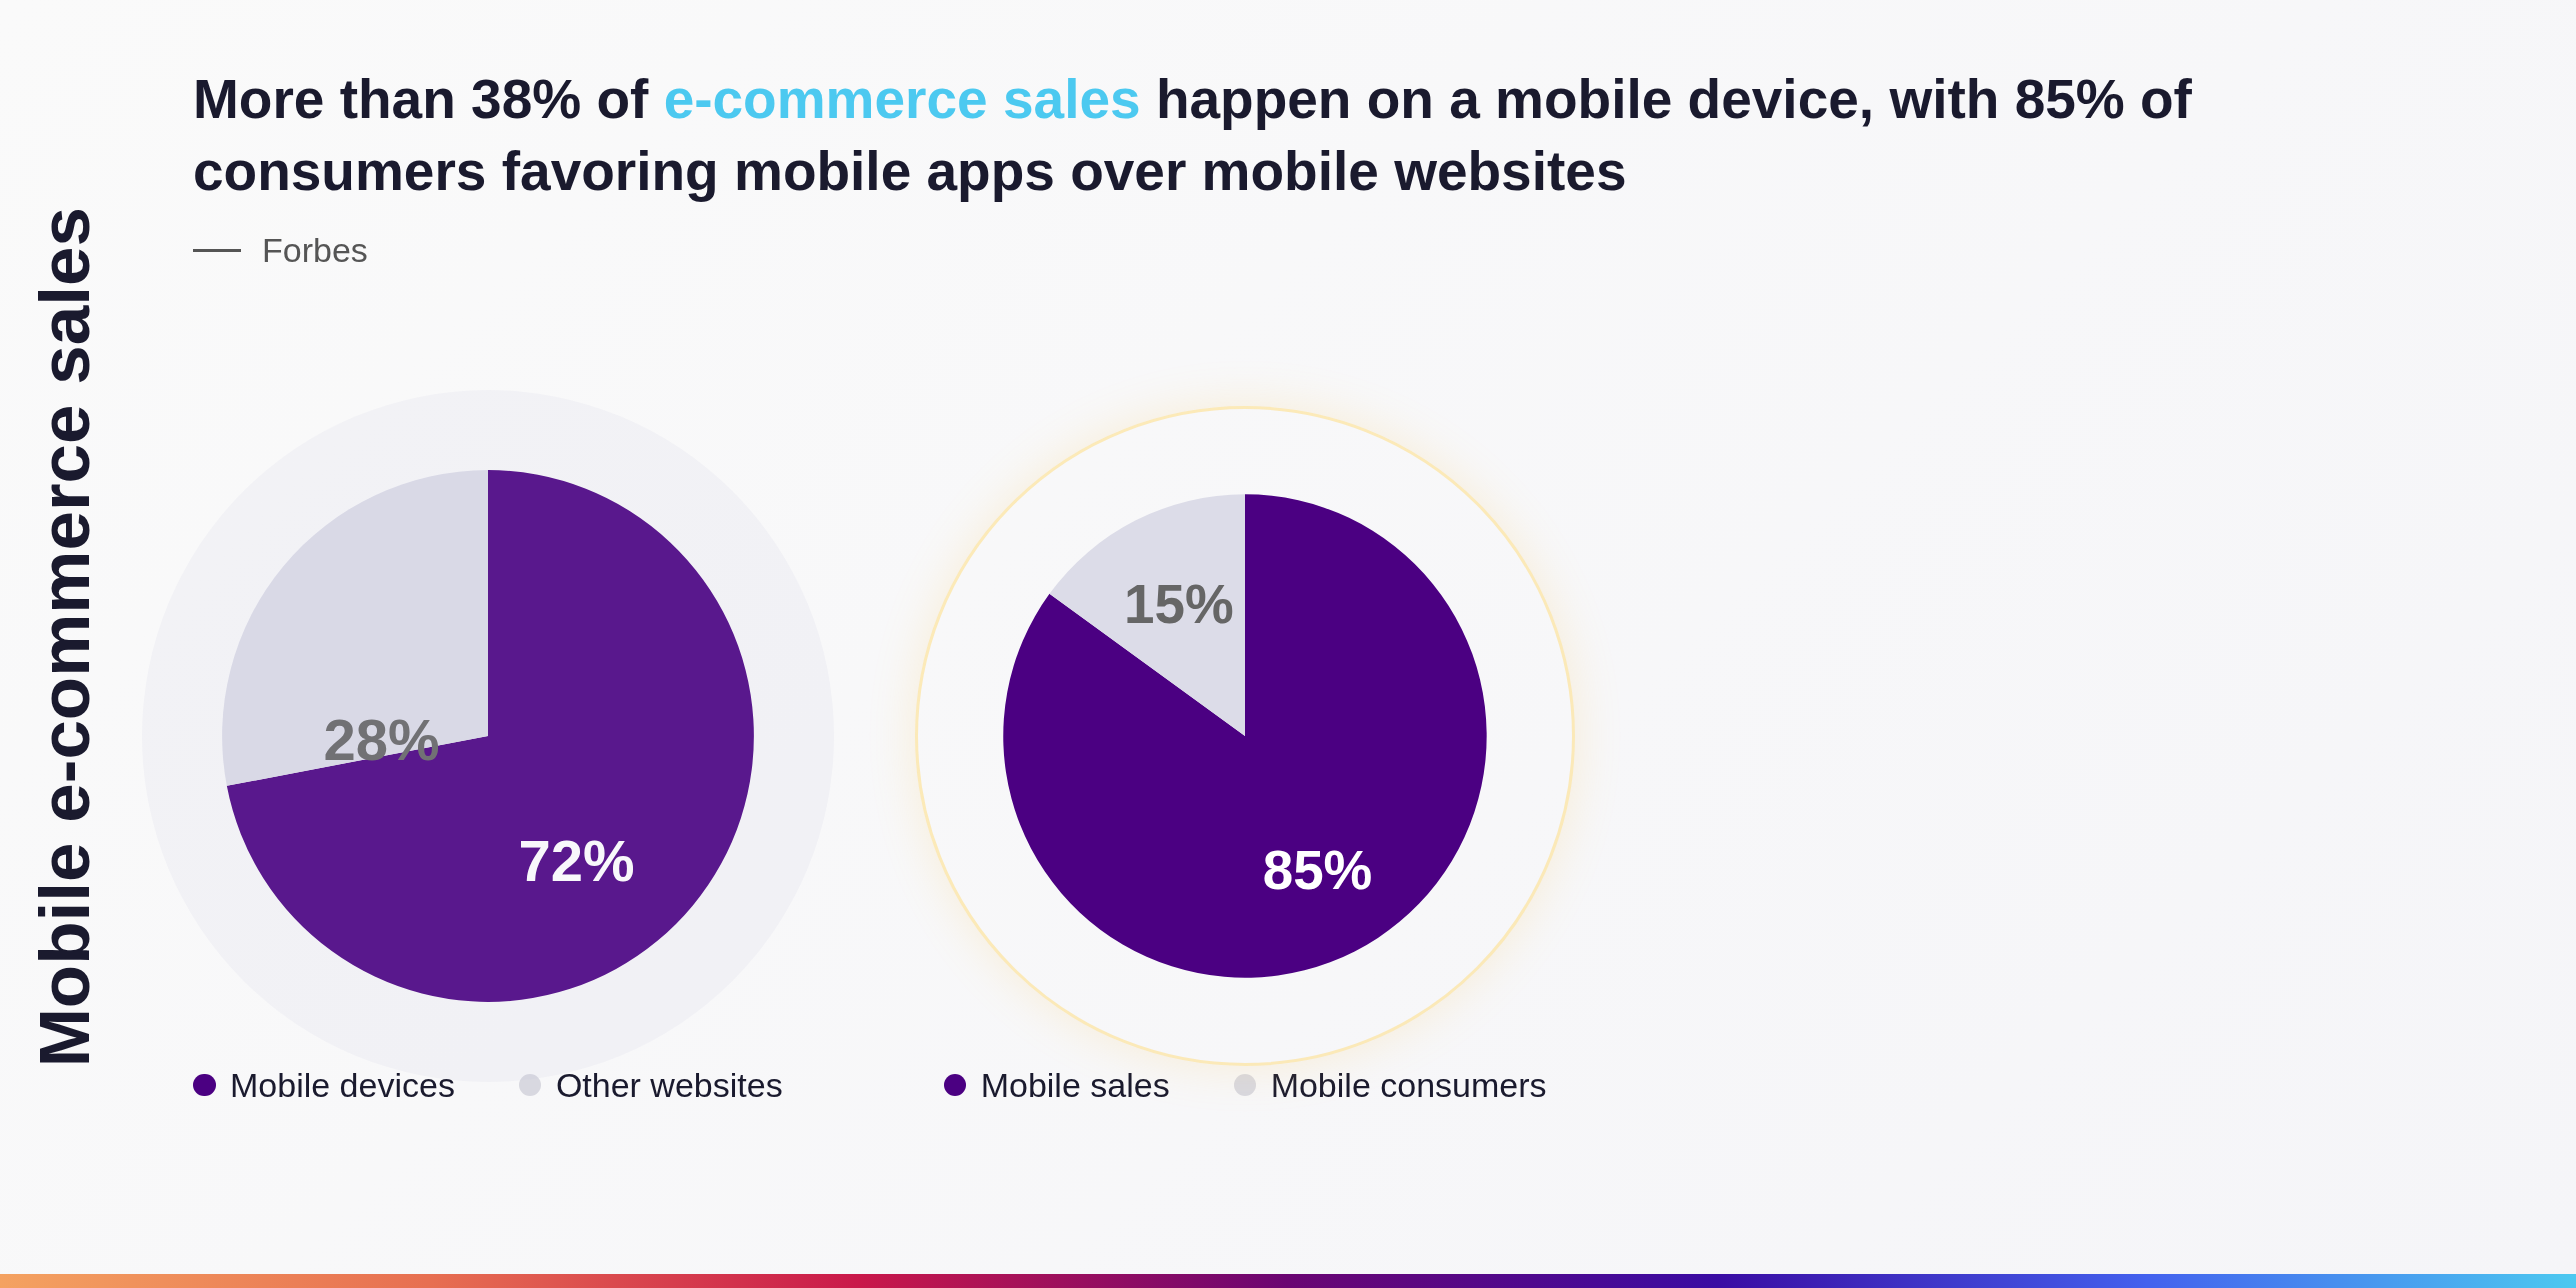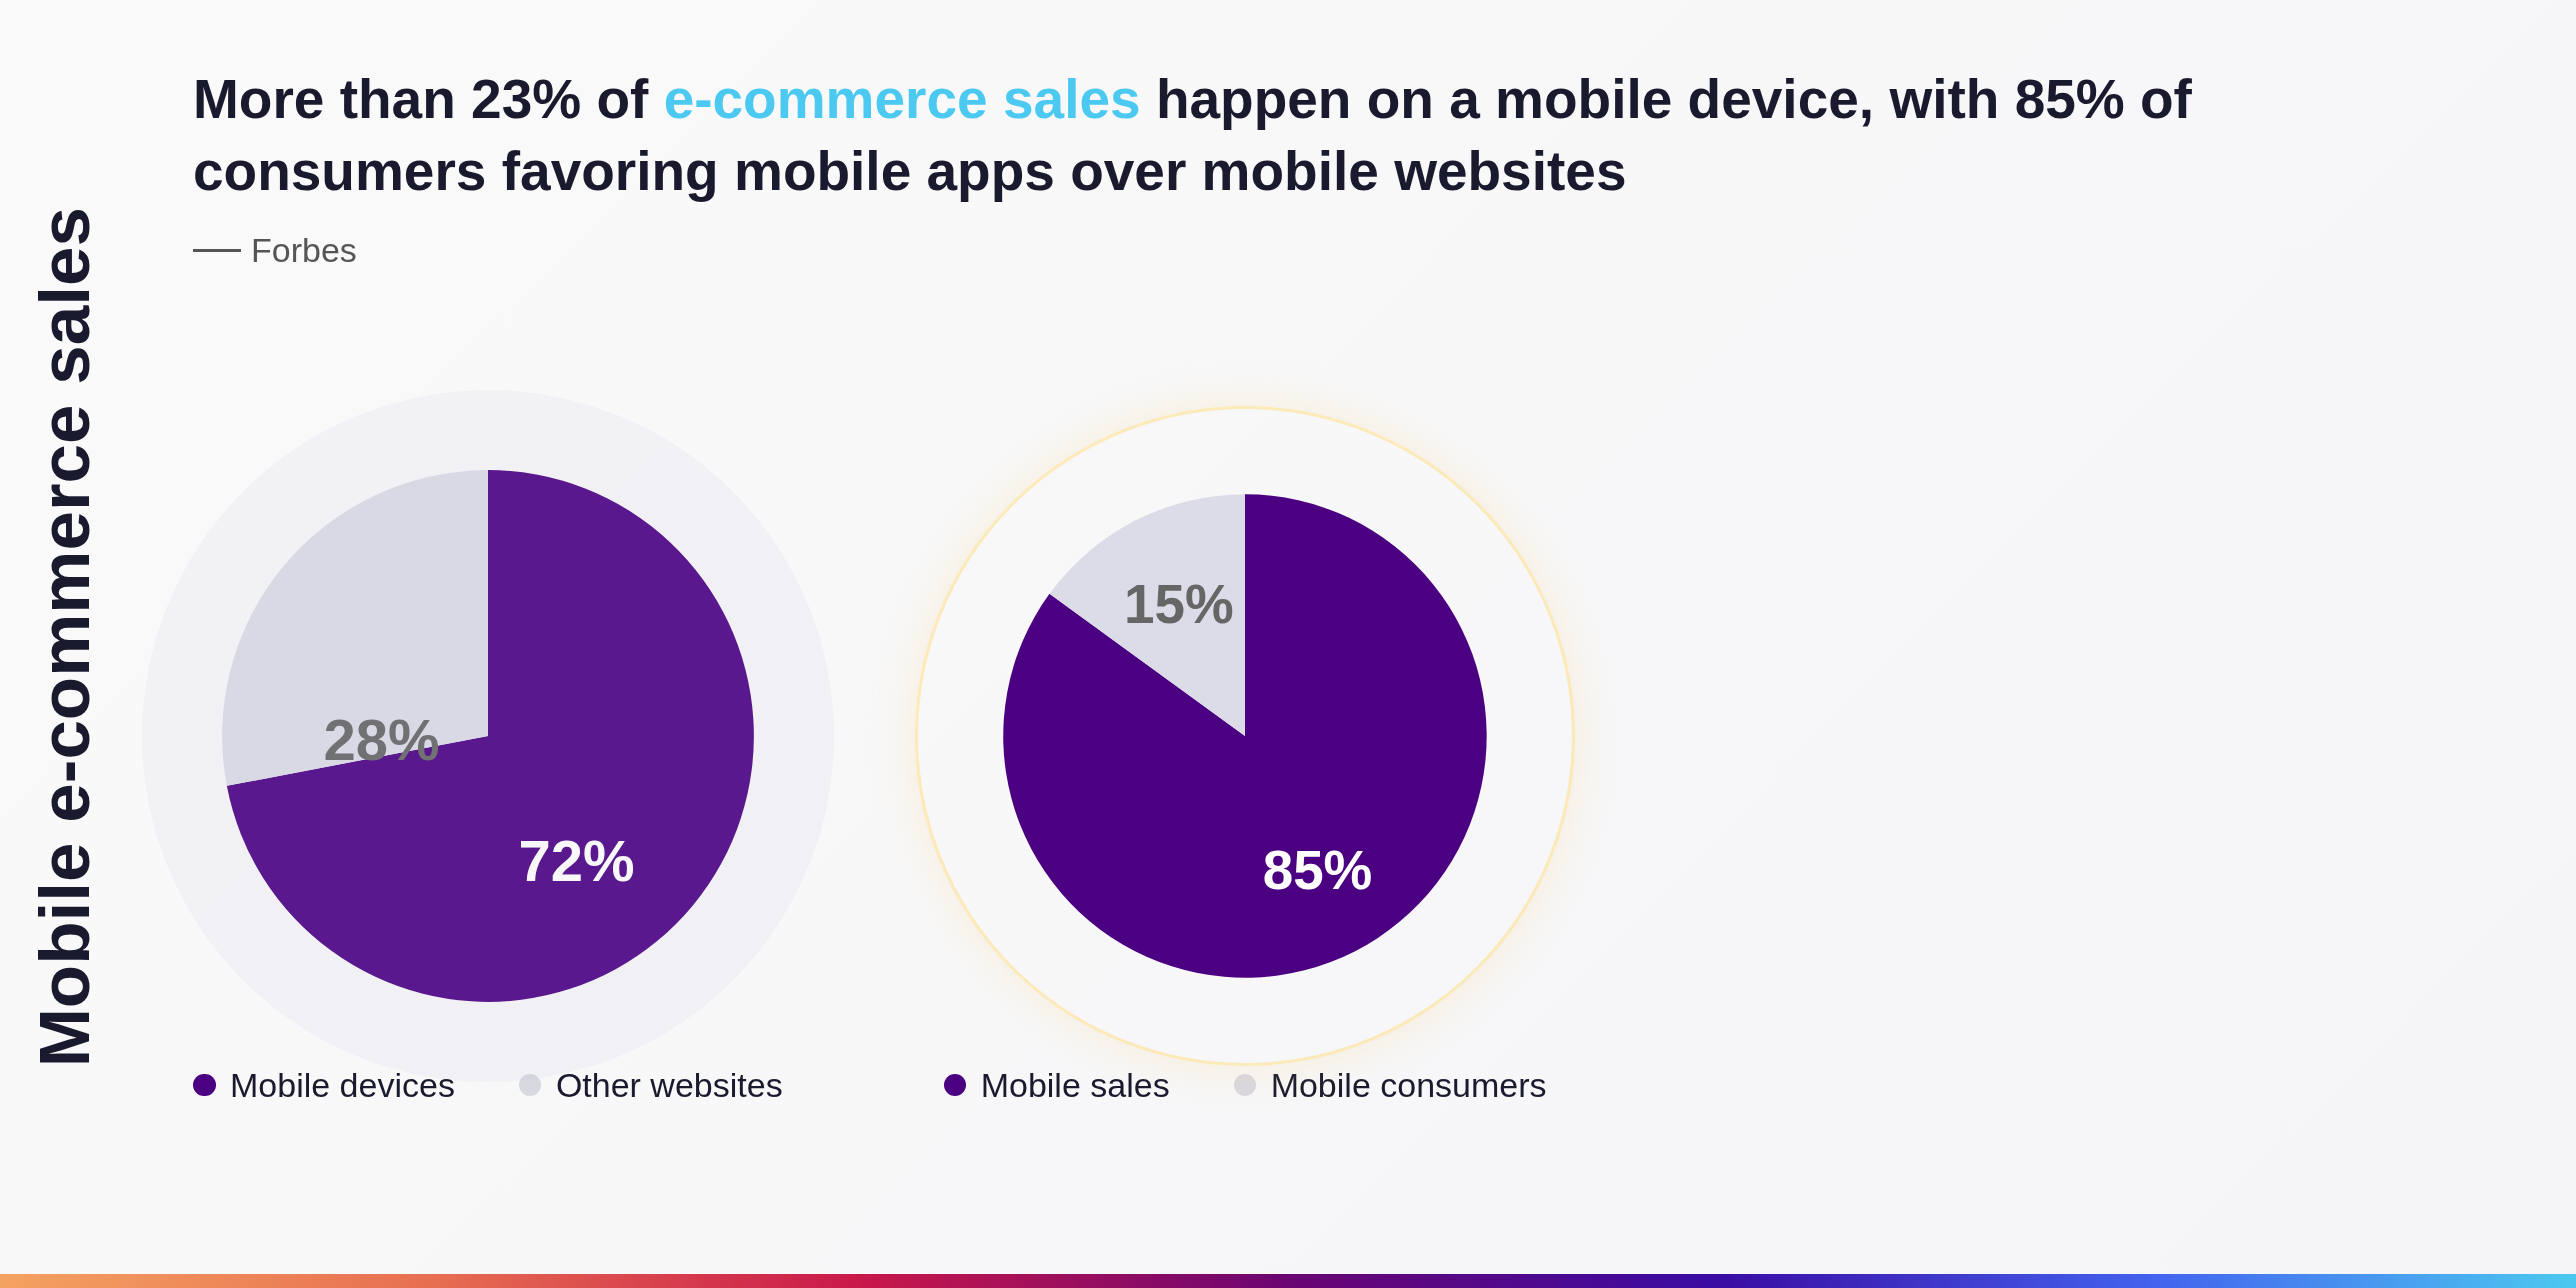--- a/index.html
+++ b/index.html
@@ -76,21 +76,21 @@
       color: #4cc9f0;
       text-align: center;
     }
 
     .source-text {
       font-size: 34px;
       color: #555;
       margin-bottom: 64px;
       display: flex;
       align-items: center;
-      gap: 2px;
+      gap: 13px;
     }
 
     .source-line {
       display: inline-block;
       width: 48px;
       height: 3.2px;
       background: #555;
       margin-right: 8px;
       vertical-align: middle;
     }
@@ -179,21 +179,21 @@
 
 <div class="page-container">
 
   <div class="vertical-title">
     <span class="vertical-title-text">Mobile e-commerce sales</span>
   </div>
 
   <div class="main-content">
 
     <div class="header-text">
-      <span>More than 23% of </span><span class="header-highlight">e-commerce sales</span><span> happen on a mobile device, with 85% of consumers favoring mobile apps over mobile websites</span>
+      <span>More than 38% of </span><span class="header-highlight">e-commerce sales</span><span> happen on a mobile device, with 85% of consumers favoring mobile apps over mobile websites</span>
     </div>
 
     <div class="source-text">
       <span class="source-line"></span>
       <span>Forbes</span>
     </div>
 
     <div class="charts-container">
 
       <div class="chart-wrapper">

